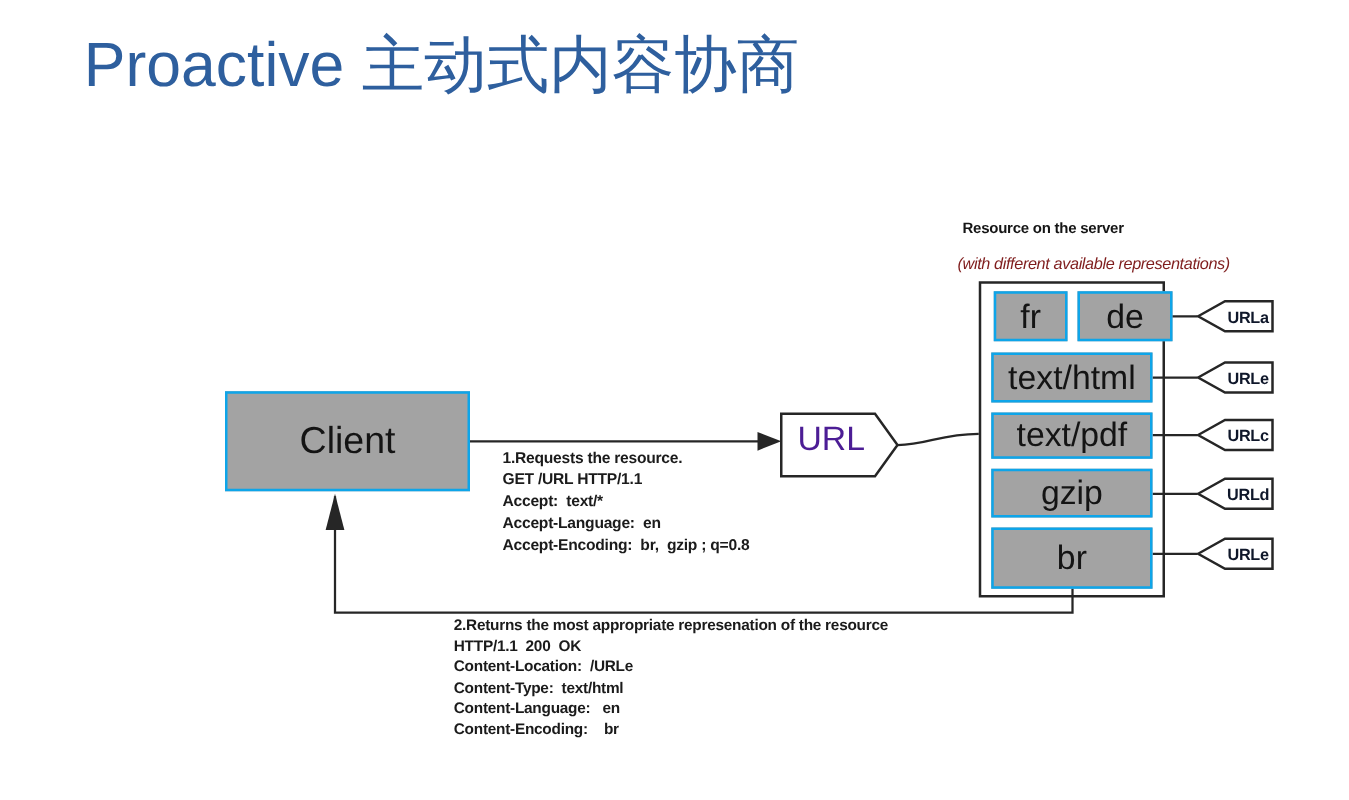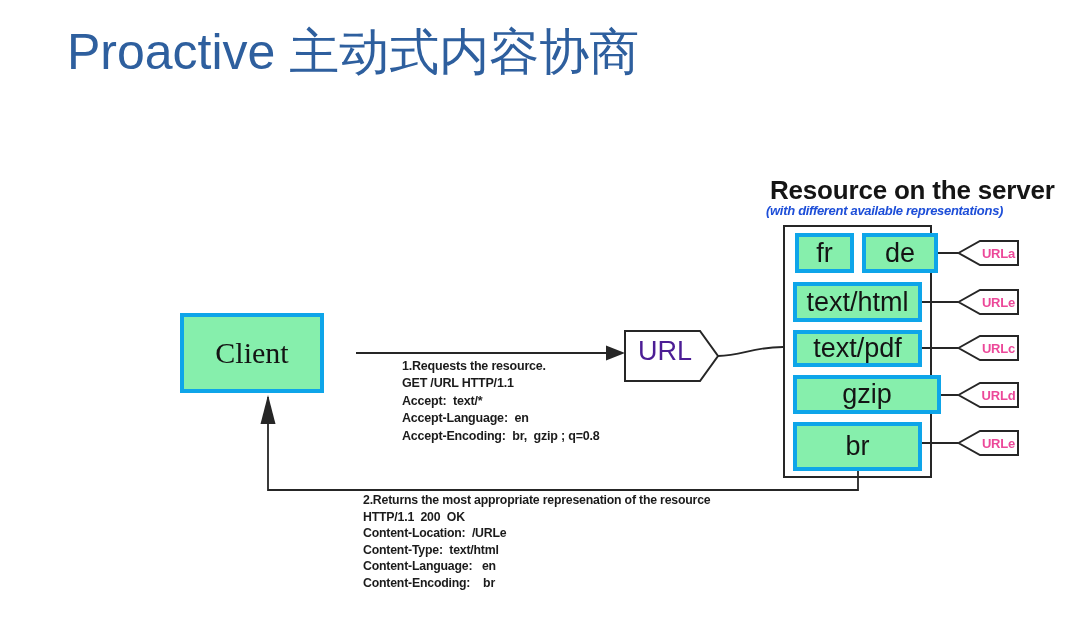--- a/index.html
+++ b/index.html
@@ -10,62 +10,62 @@
   .title{
     position:absolute;left:67px;top:24px;
     font-size:50px;font-weight:300;line-height:1.15;
     color:#2E5F9E;letter-spacing:0px;white-space:nowrap;
   }
   .overlay{position:absolute;left:0;top:0;width:1079px;height:640px;}
   .ln{stroke:#262626;stroke-width:1.8;fill:none;}
   .fil{fill:#262626;stroke:none;}
   .shape{fill:#ffffff;stroke:#262626;stroke-width:2;}
   .box{
-    position:absolute;box-sizing:border-box;border:4px solid #0ea5e9;background:#86efac;
+    position:absolute;box-sizing:border-box;border:2px solid #0ea5e9;background:#a3a3a3;
     display:flex;align-items:center;justify-content:center;color:#141414;
   }
-  .client{left:180px;top:313px;width:144px;height:80px;font-size:30px;font-family:Liberation Serif, serif;}
+  .client{left:180px;top:313px;width:196px;height:80px;font-size:30px;}
   .url-label{
     position:absolute;left:625px;top:326px;width:80px;height:50px;
     display:flex;align-items:center;justify-content:center;
     font-size:27px;color:#4c1d95;z-index:2;
   }
   .annot{position:absolute;color:#1b1b1b;}
   .annot.req{left:368px;top:358px;margin-left:34px;}
   .annot.resp{left:363px;top:492px;}
   .annot-line{
     font-weight:bold;font-size:12.5px;line-height:17.4px;
     white-space:pre;letter-spacing:-0.2px;
   }
   .resp .annot-line{font-size:12.3px;line-height:16.6px;}
   .srv-heading{
     position:absolute;left:770px;top:175px;
-    font-size:26px;font-weight:bold;letter-spacing:-0.2px;color:#151515;white-space:nowrap;
+    font-size:12px;font-weight:bold;letter-spacing:-0.2px;color:#151515;white-space:nowrap;
   }
   .srv-subheading{
     position:absolute;left:766px;top:203px;
-    font-size:13px;font-weight:bold;font-style:italic;letter-spacing:-0.3px;color:#1d4ed8;white-space:nowrap;
+    font-size:13px;font-weight:normal;font-style:italic;letter-spacing:-0.3px;color:#7f1d1d;white-space:nowrap;
   }
   .outer{position:absolute;left:783px;top:225px;width:149px;height:253px;
     box-sizing:border-box;border:2px solid #262626;background:transparent;}
   .rep{font-size:27px;}
   .rep-fr  {left:795px;top:233px;width:59px; height:40px;}
   .rep-de  {left:862px;top:233px;width:76px; height:40px;}
   .rep-html{left:793px;top:282px;width:129px;height:40px;}
   .rep-pdf {left:793px;top:330px;width:129px;height:37px;}
-  .rep-gzip{left:793px;top:375px;width:148px;height:39px;}
+  .rep-gzip{left:793px;top:375px;width:129px;height:39px;}
   .rep-br  {left:793px;top:422px;width:129px;height:49px;}
   .tag{position:absolute;left:957px;width:63px;height:28px;z-index:2;}
   .tag-a{top:239px}.tag-b{top:288px}.tag-c{top:334px}.tag-d{top:381px}.tag-e{top:429px}
   .tag-svg{position:absolute;left:0;top:0;width:100%;height:100%;}
   .tag-svg polygon{fill:#ffffff;stroke:#262626;stroke-width:2;}
   .tag-label{
     position:absolute;left:20px;right:0;top:0;bottom:0;
     display:flex;align-items:center;justify-content:center;
-    font-weight:bold;font-size:13px;letter-spacing:-0.2px;color:#ec4899;
+    font-weight:bold;font-size:13px;letter-spacing:-0.2px;color:#0f172a;
   }
 </style>
 </head>
 <body>
 
 <div class="slide">
 
   <div class="title">Proactive 主动式内容协商</div>
 
   <svg class="overlay" viewBox="0 0 1079 640">

